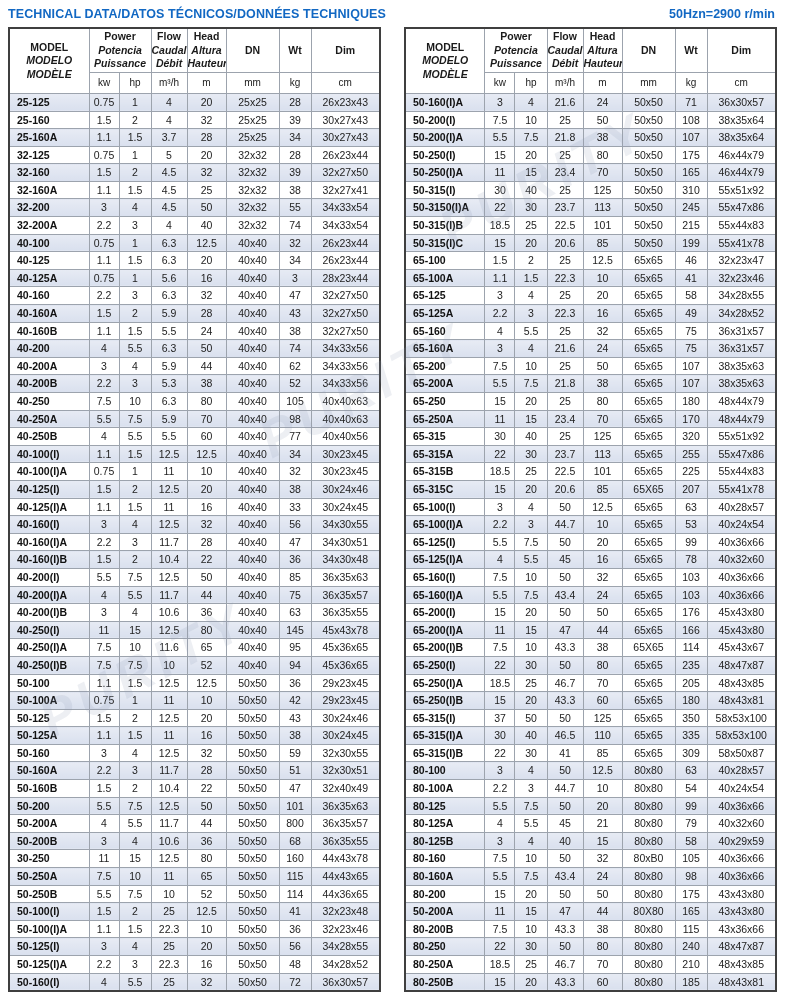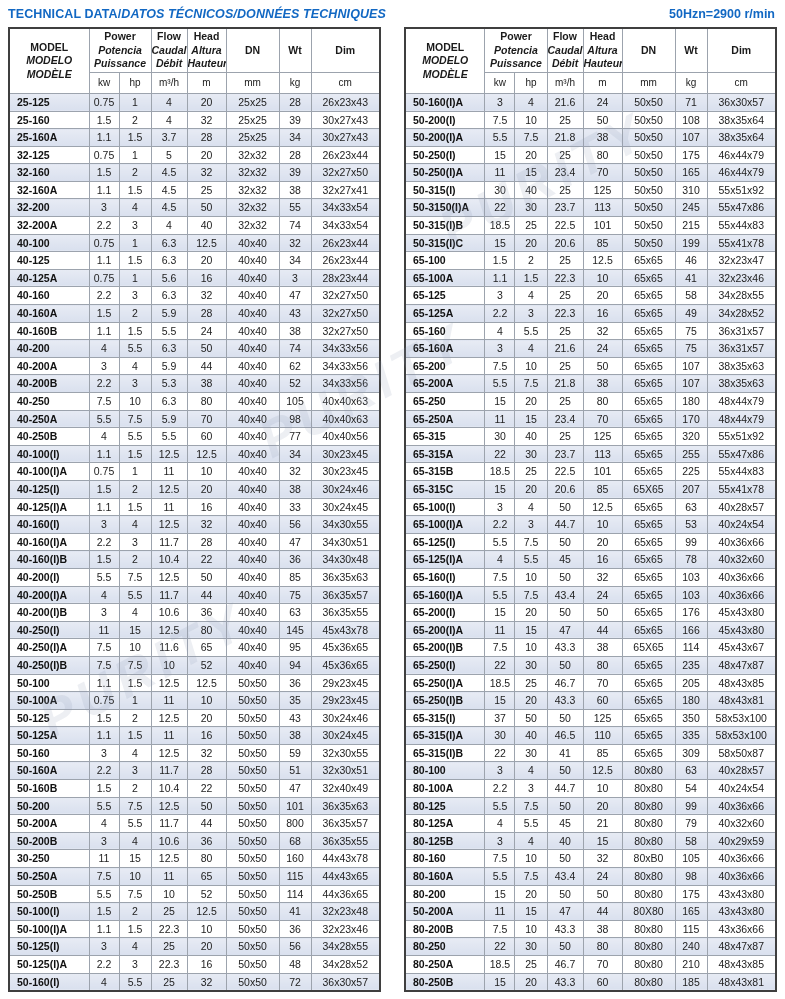--- a/index.html
+++ b/index.html
@@ -3,21 +3,21 @@
 <meta charset="utf-8">
 <style>
   html,body{margin:0;padding:0;background:#ffffff;}
   body{width:785px;height:999px;position:relative;overflow:hidden;
        font-family:"Liberation Sans",sans-serif;-webkit-font-smoothing:antialiased;}
 
   
   .titlebar{display:flex;justify-content:space-between;align-items:flex-start;
             padding:7px 10px 0 8px;height:27px;box-sizing:border-box;}
   .title{color:#1268c3;font-size:12.5px;font-weight:bold;letter-spacing:.1px;white-space:nowrap;}
-  .title .t-italic{font-style:italic;text-align:center;}
+  .title .t-italic{text-align:center;}
   .title-right{display:flex;color:#1268c3;font-size:12.5px;font-weight:bold;white-space:nowrap;}
 
   
   .tables{display:flex;justify-content:space-between;padding:0 8px;}
 
   table.datatable{border-collapse:collapse;table-layout:fixed;width:371px;
                   border:2px solid #3f3f3f;background:#a16207;}
   table.datatable th,table.datatable td{border:1px solid #9ca3ad;overflow:hidden;
                   white-space:nowrap;box-sizing:border-box;}
 
@@ -445,21 +445,21 @@
           <td>36</td>
           <td>29x23x45</td>
         </tr>
         <tr>
           <td class="model">50-100A</td>
           <td>0.75</td>
           <td>1</td>
           <td>11</td>
           <td>10</td>
           <td>50x50</td>
-          <td>35</td>
+          <td>42</td>
           <td>29x23x45</td>
         </tr>
         <tr>
           <td class="model">50-125</td>
           <td>1.5</td>
           <td>2</td>
           <td>12.5</td>
           <td>20</td>
           <td>50x50</td>
           <td>43</td>

